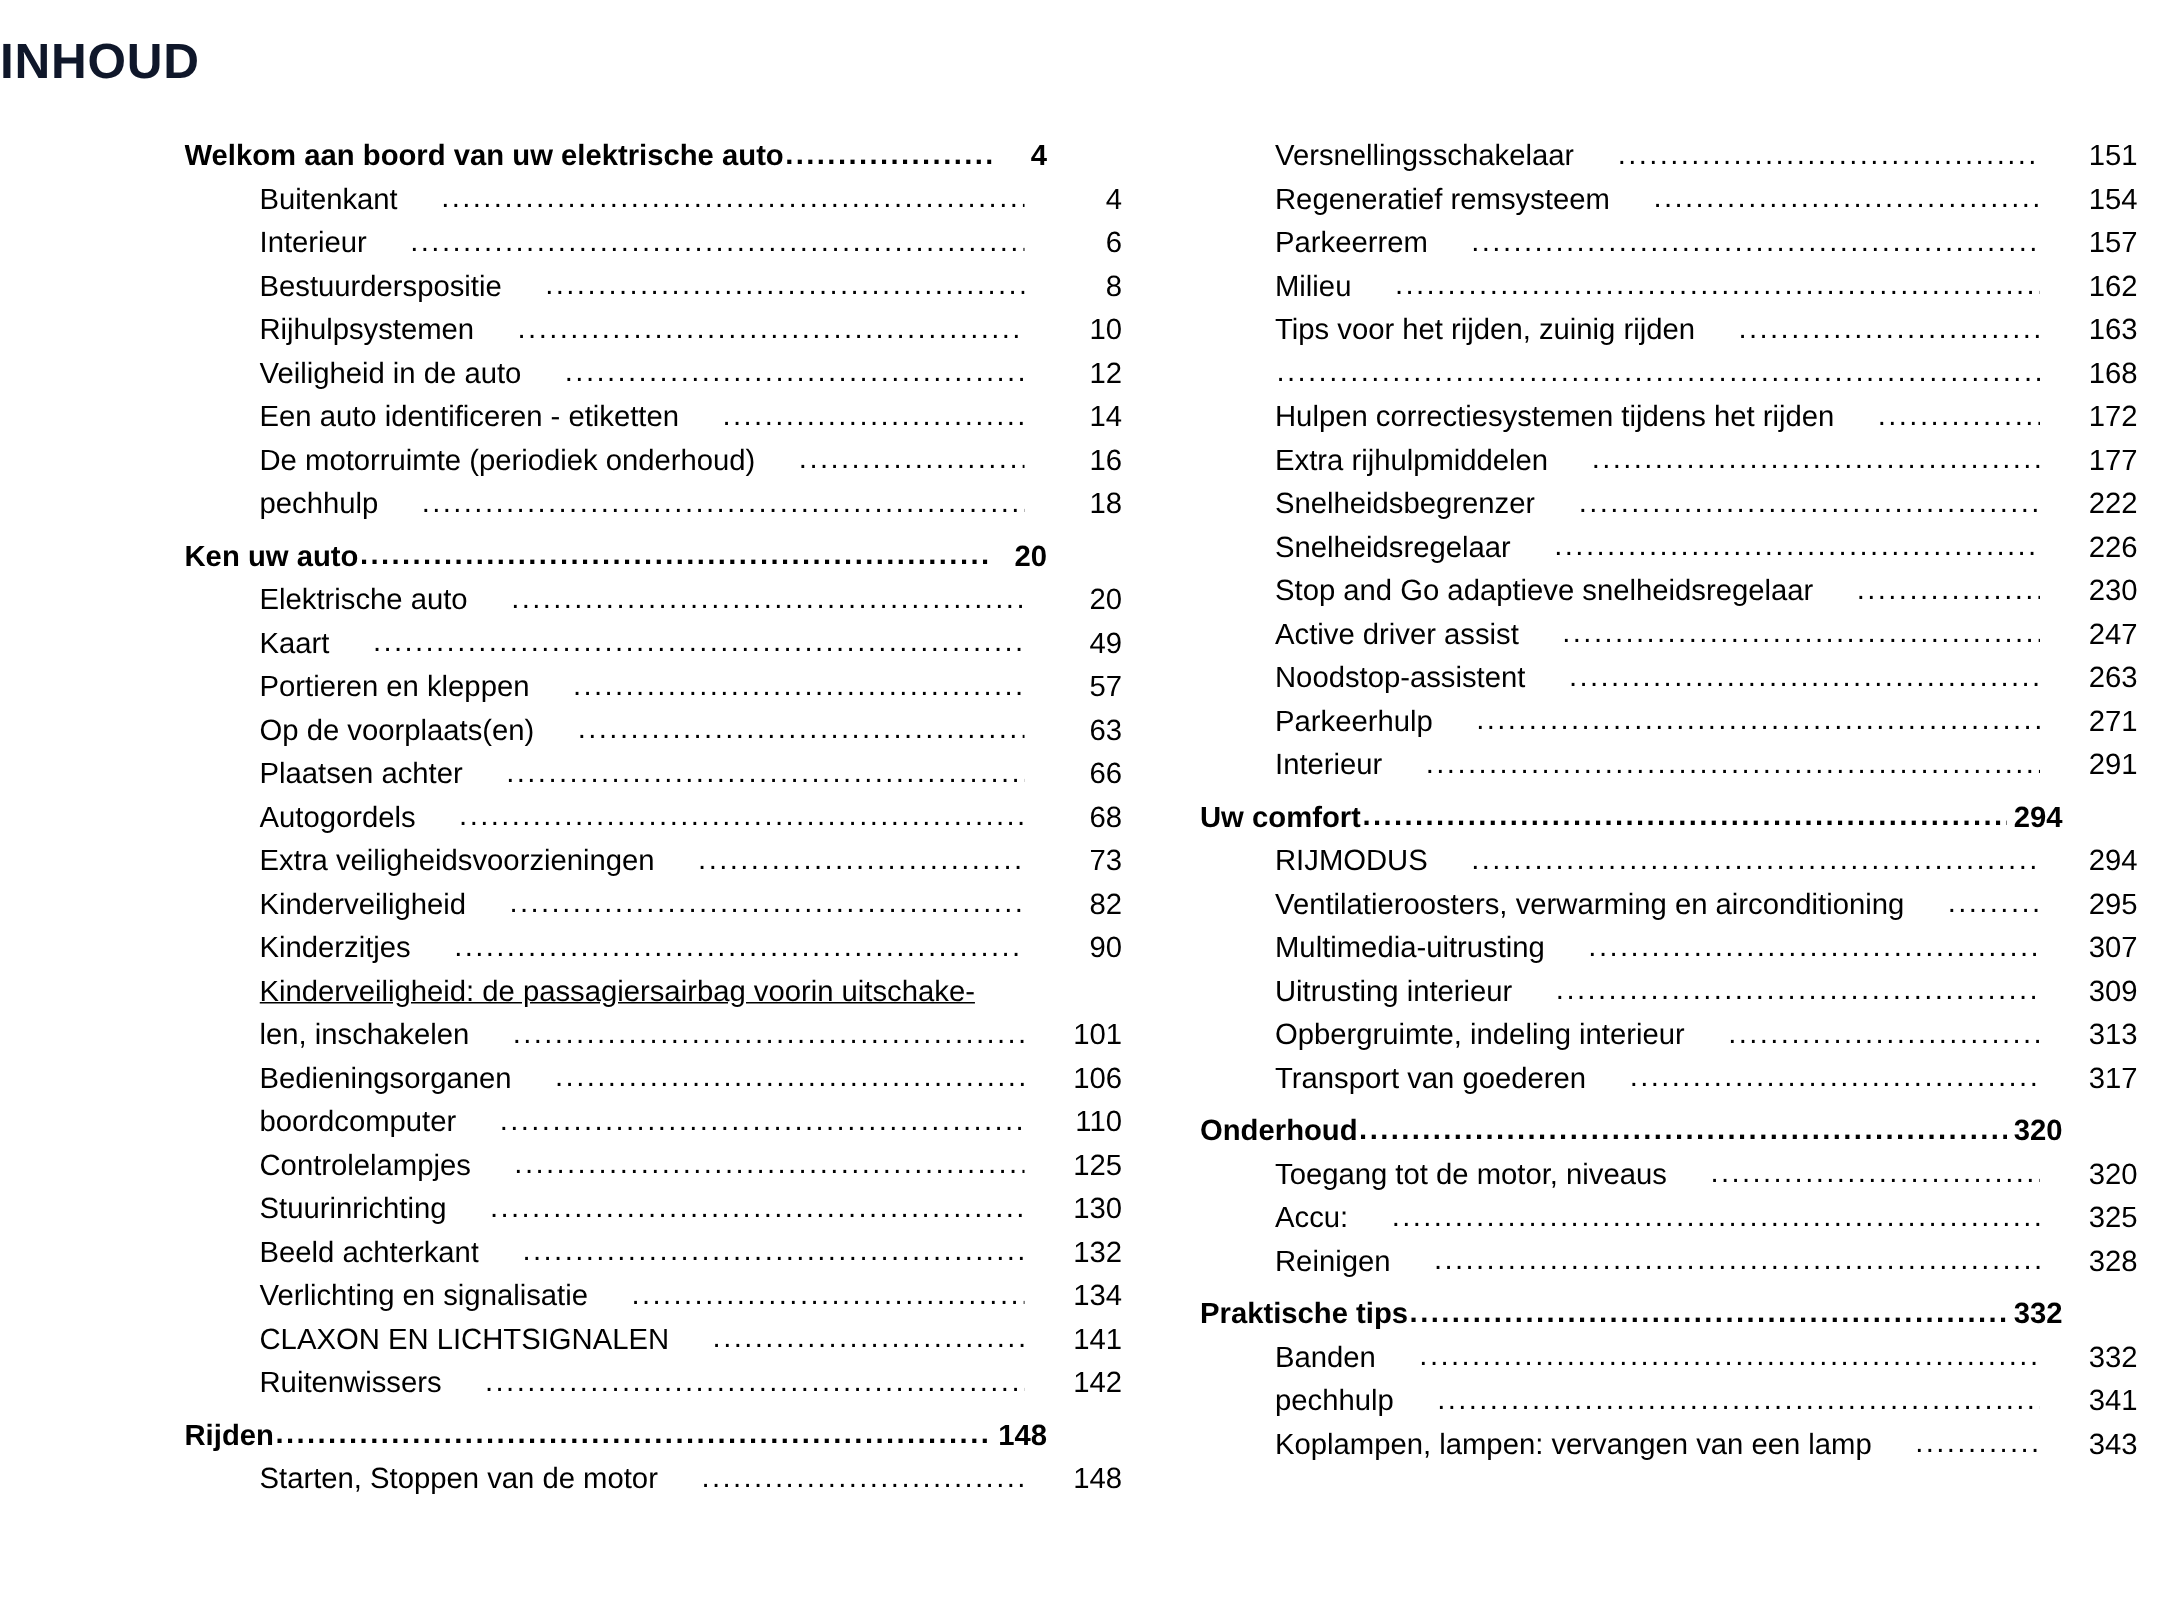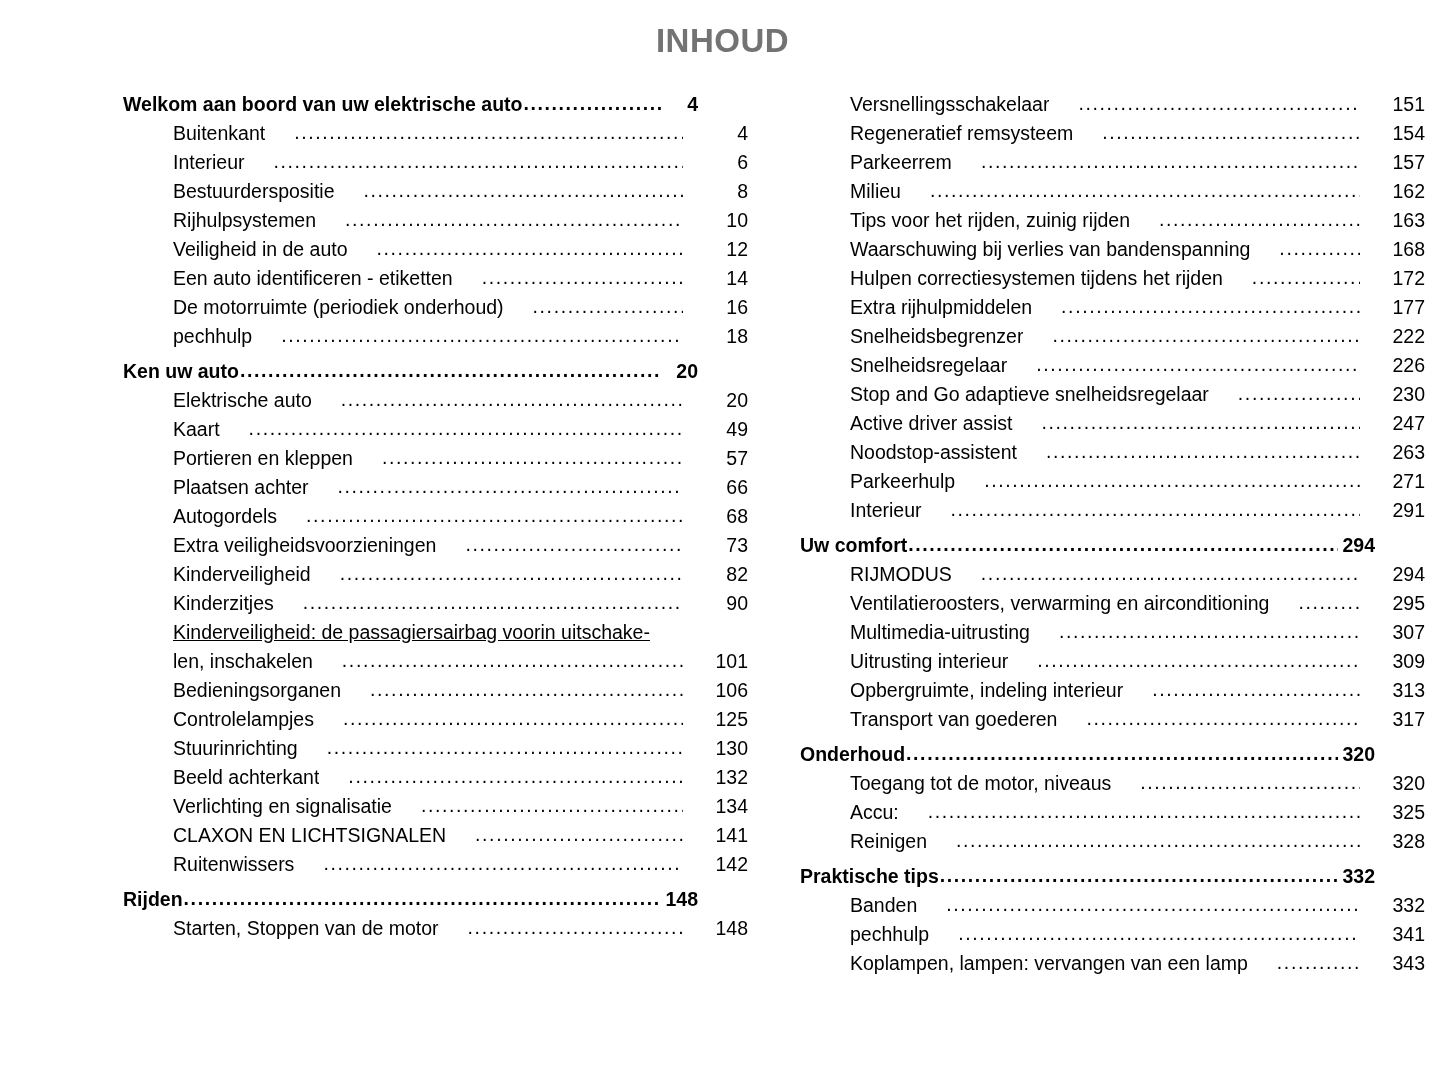--- a/index.html
+++ b/index.html
@@ -21,25 +21,25 @@
     width: 1445px;
     height: 1070px;
     background: #ffffff;
   }
 
   #toc-title {
     position: absolute;
     top: 22px;
     left: 0;
     width: 1445px;
-    text-align: center;
+    text-align: left;
     font-size: 33px;
     font-weight: 600;
     letter-spacing: 0.5px;
-    color: #737373;
+    color: #0f172a;
   }
 
   .column {
     position: absolute;
     top: 90px;
   }
   #column-left {
     left: 123px;
     width: 575px;
   }
@@ -172,20 +172,25 @@
         <span class="entry-label">Kaart</span>
         <span class="leader"></span>
         <span class="entry-page">49</span>
       </div>
       <div class="toc-entry level-2">
         <span class="entry-label">Portieren en kleppen</span>
         <span class="leader"></span>
         <span class="entry-page">57</span>
       </div>
       <div class="toc-entry level-2">
+        <span class="entry-label">Op de voorplaats(en)</span>
+        <span class="leader"></span>
+        <span class="entry-page">63</span>
+      </div>
+      <div class="toc-entry level-2">
         <span class="entry-label">Plaatsen achter</span>
         <span class="leader"></span>
         <span class="entry-page">66</span>
       </div>
       <div class="toc-entry level-2">
         <span class="entry-label">Autogordels</span>
         <span class="leader"></span>
         <span class="entry-page">68</span>
       </div>
       <div class="toc-entry level-2">
@@ -210,20 +215,25 @@
         <span class="entry-label">len, inschakelen</span>
         <span class="leader"></span>
         <span class="entry-page">101</span>
       </div>
       <div class="toc-entry level-2">
         <span class="entry-label">Bedieningsorganen</span>
         <span class="leader"></span>
         <span class="entry-page">106</span>
       </div>
       <div class="toc-entry level-2">
+        <span class="entry-label">boordcomputer</span>
+        <span class="leader"></span>
+        <span class="entry-page">110</span>
+      </div>
+      <div class="toc-entry level-2">
         <span class="entry-label">Controlelampjes</span>
         <span class="leader"></span>
         <span class="entry-page">125</span>
       </div>
       <div class="toc-entry level-2">
         <span class="entry-label">Stuurinrichting</span>
         <span class="leader"></span>
         <span class="entry-page">130</span>
       </div>
       <div class="toc-entry level-2">
@@ -277,21 +287,20 @@
         <span class="entry-label">Milieu</span>
         <span class="leader"></span>
         <span class="entry-page">162</span>
       </div>
       <div class="toc-entry level-2">
         <span class="entry-label">Tips voor het rijden, zuinig rijden</span>
         <span class="leader"></span>
         <span class="entry-page">163</span>
       </div>
       <div class="toc-entry level-2">
-        <span class="entry-label">Waarschuwing bij verlies van bandenspanning</span>
         <span class="leader"></span>
         <span class="entry-page">168</span>
       </div>
       <div class="toc-entry level-2">
         <span class="entry-label">Hulpen correctiesystemen tijdens het rijden</span>
         <span class="leader"></span>
         <span class="entry-page">172</span>
       </div>
       <div class="toc-entry level-2">
         <span class="entry-label">Extra rijhulpmiddelen</span>

